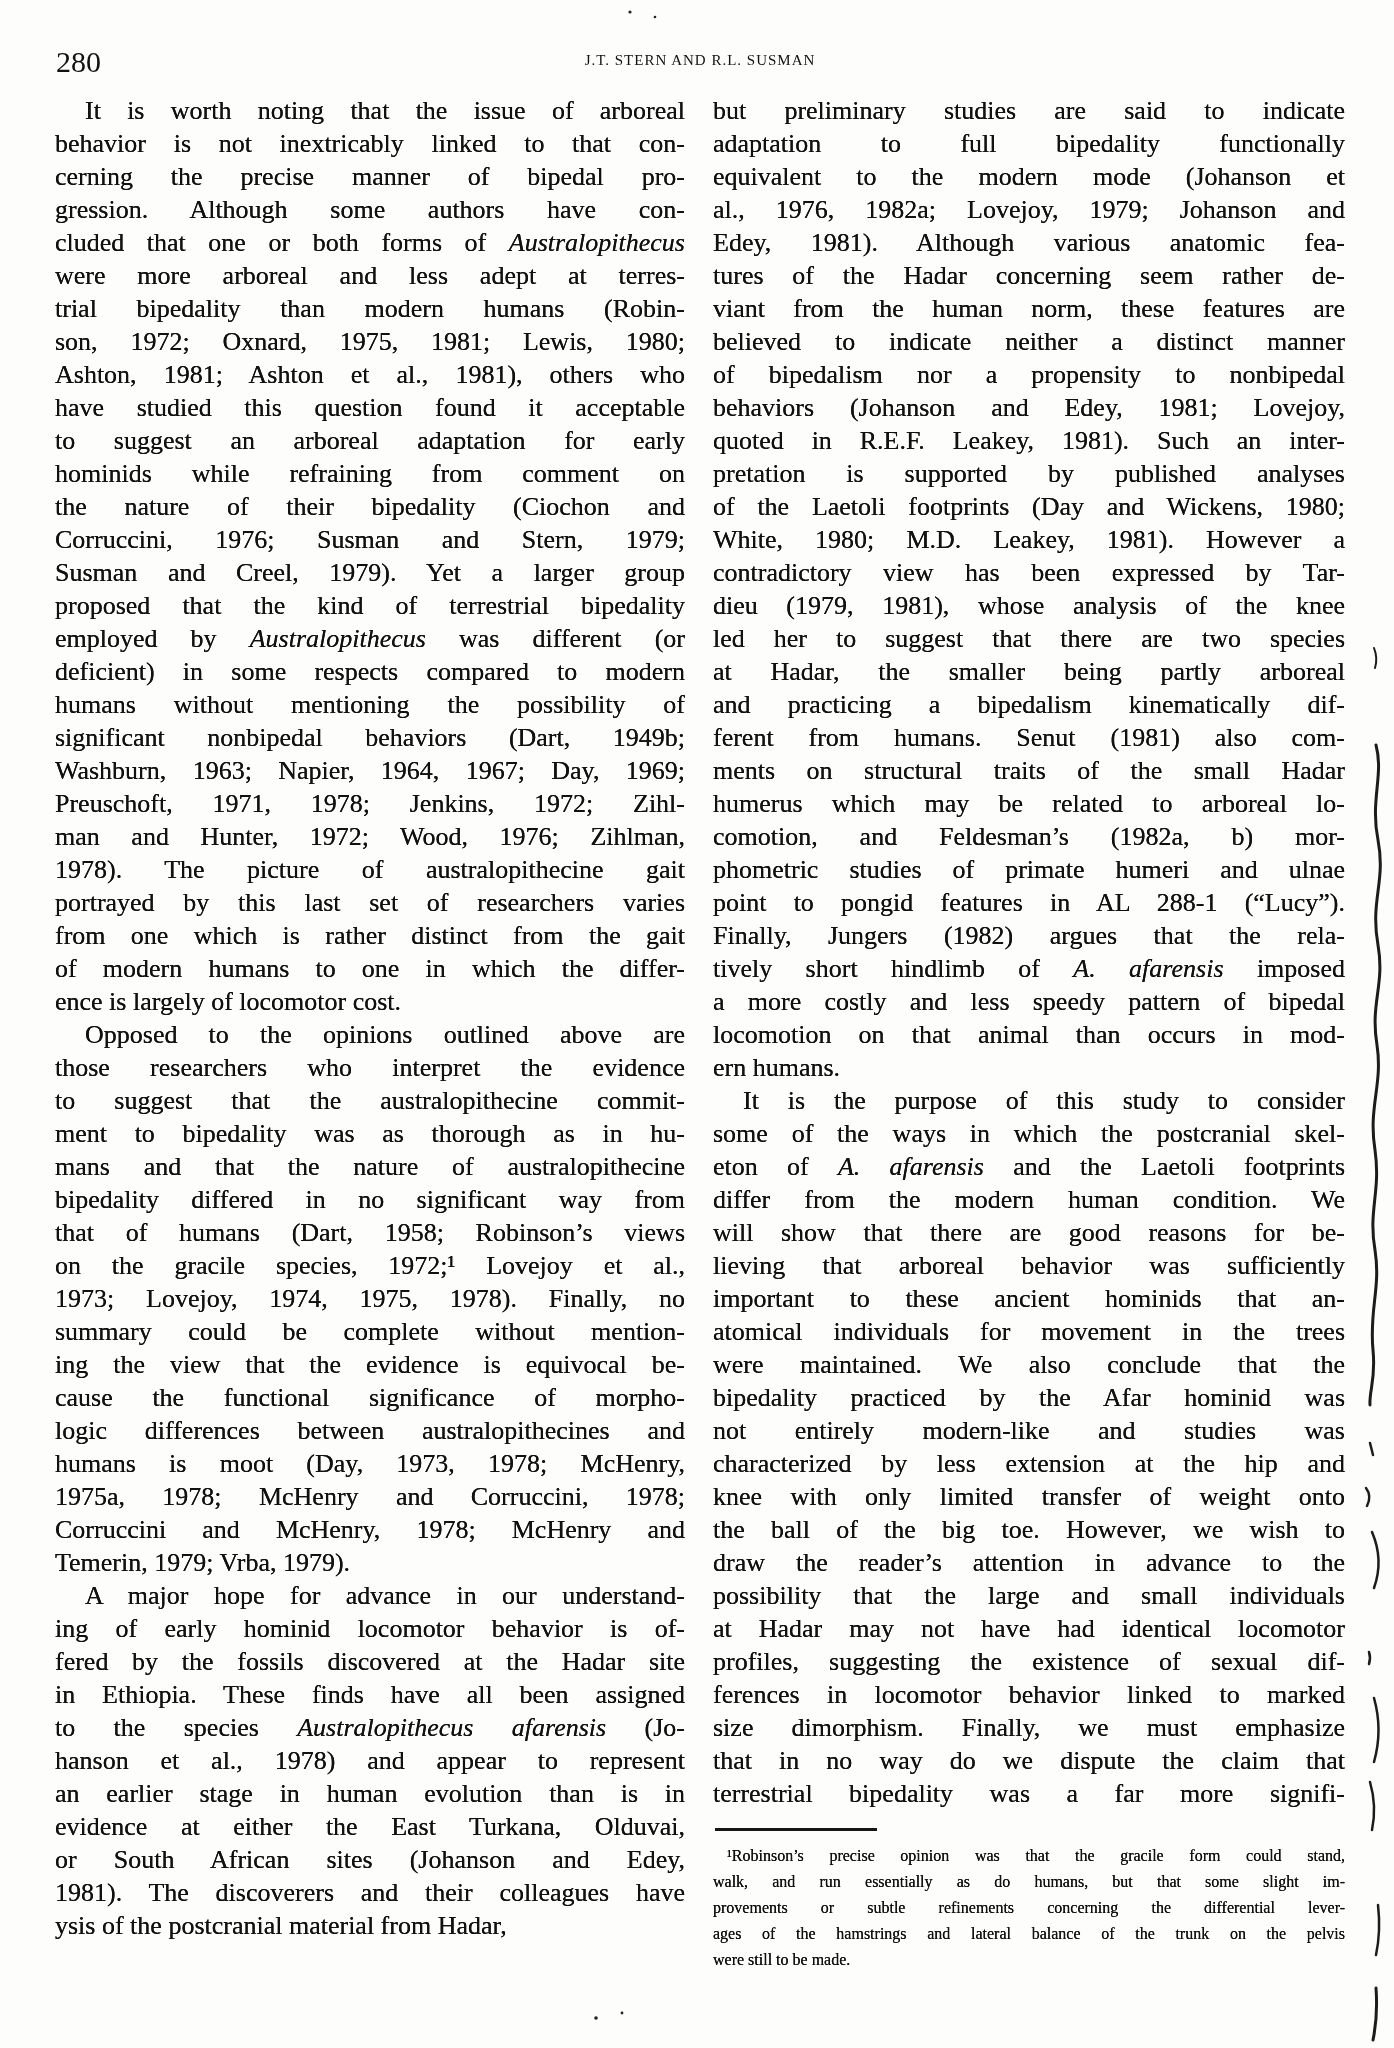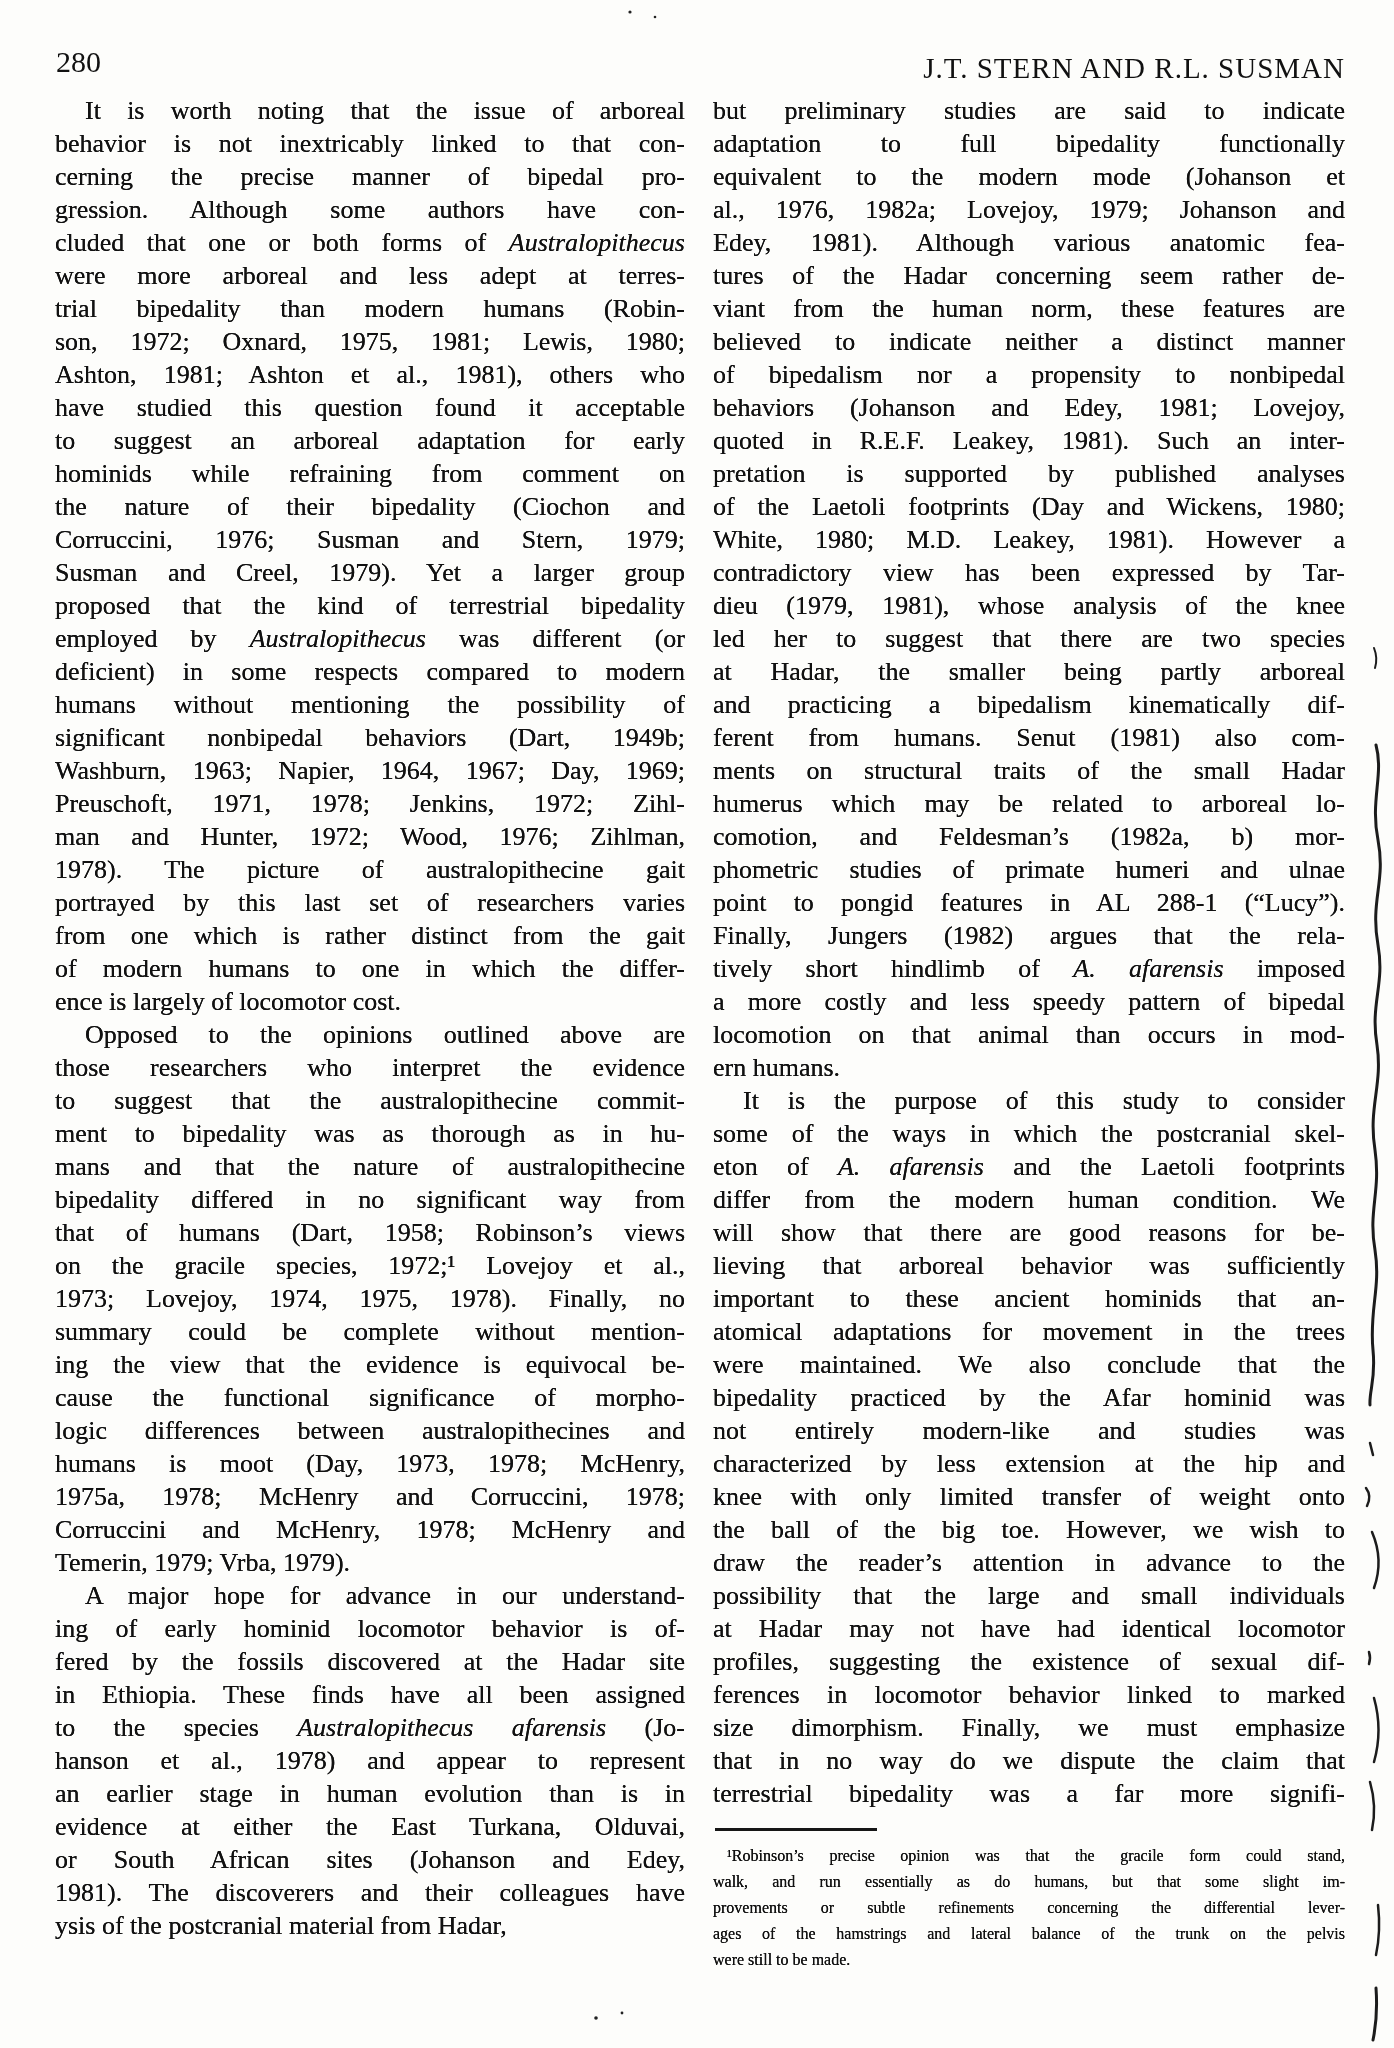--- a/index.html
+++ b/index.html
@@ -10,22 +10,22 @@
     color: #111;
     font-family: "Liberation Serif", serif;
     overflow: hidden;
   }
   .page-number {
     position: absolute; left: 56px; top: 46px;
     font-size: 30px; line-height: 32px;
   }
   .running-head {
     position: absolute; left: 55px; top: 52px; width: 1290px;
-    text-align: right;
-    font-size: 29px; letter-spacing: 1px;
+    text-align: center;
+    font-size: 15px; letter-spacing: 1px;
   }
   .col {
     position: absolute; top: 94px;
     font-size: 26px;
     text-shadow: 0 0 0.5px currentColor;
   }
   .col-left  { left: 55px;  width: 630px; }
   .col-right { left: 713px; width: 632px; }
   .line {
     text-align: justify;
@@ -148,21 +148,21 @@
       <div class="line">a more costly and less speedy pattern of bipedal</div>
       <div class="line">locomotion on that animal than occurs in mod-</div>
       <div class="line end">ern humans.</div>
       <div class="line indent">It is the purpose of this study to consider</div>
       <div class="line">some of the ways in which the postcranial skel-</div>
       <div class="line">eton of <i>A. afarensis</i> and the Laetoli footprints</div>
       <div class="line">differ from the modern human condition. We</div>
       <div class="line">will show that there are good reasons for be-</div>
       <div class="line">lieving that arboreal behavior was sufficiently</div>
       <div class="line">important to these ancient hominids that an-</div>
-      <div class="line">atomical adaptations for movement in the trees</div>
+      <div class="line">atomical individuals for movement in the trees</div>
       <div class="line">were maintained. We also conclude that the</div>
       <div class="line">bipedality practiced by the Afar hominid was</div>
       <div class="line">not entirely modern-like and studies was</div>
       <div class="line">characterized by less extension at the hip and</div>
       <div class="line">knee with only limited transfer of weight onto</div>
       <div class="line">the ball of the big toe. However, we wish to</div>
       <div class="line">draw the reader’s attention in advance to the</div>
       <div class="line">possibility that the large and small individuals</div>
       <div class="line">at Hadar may not have had identical locomotor</div>
       <div class="line">profiles, suggesting the existence of sexual dif-</div>

